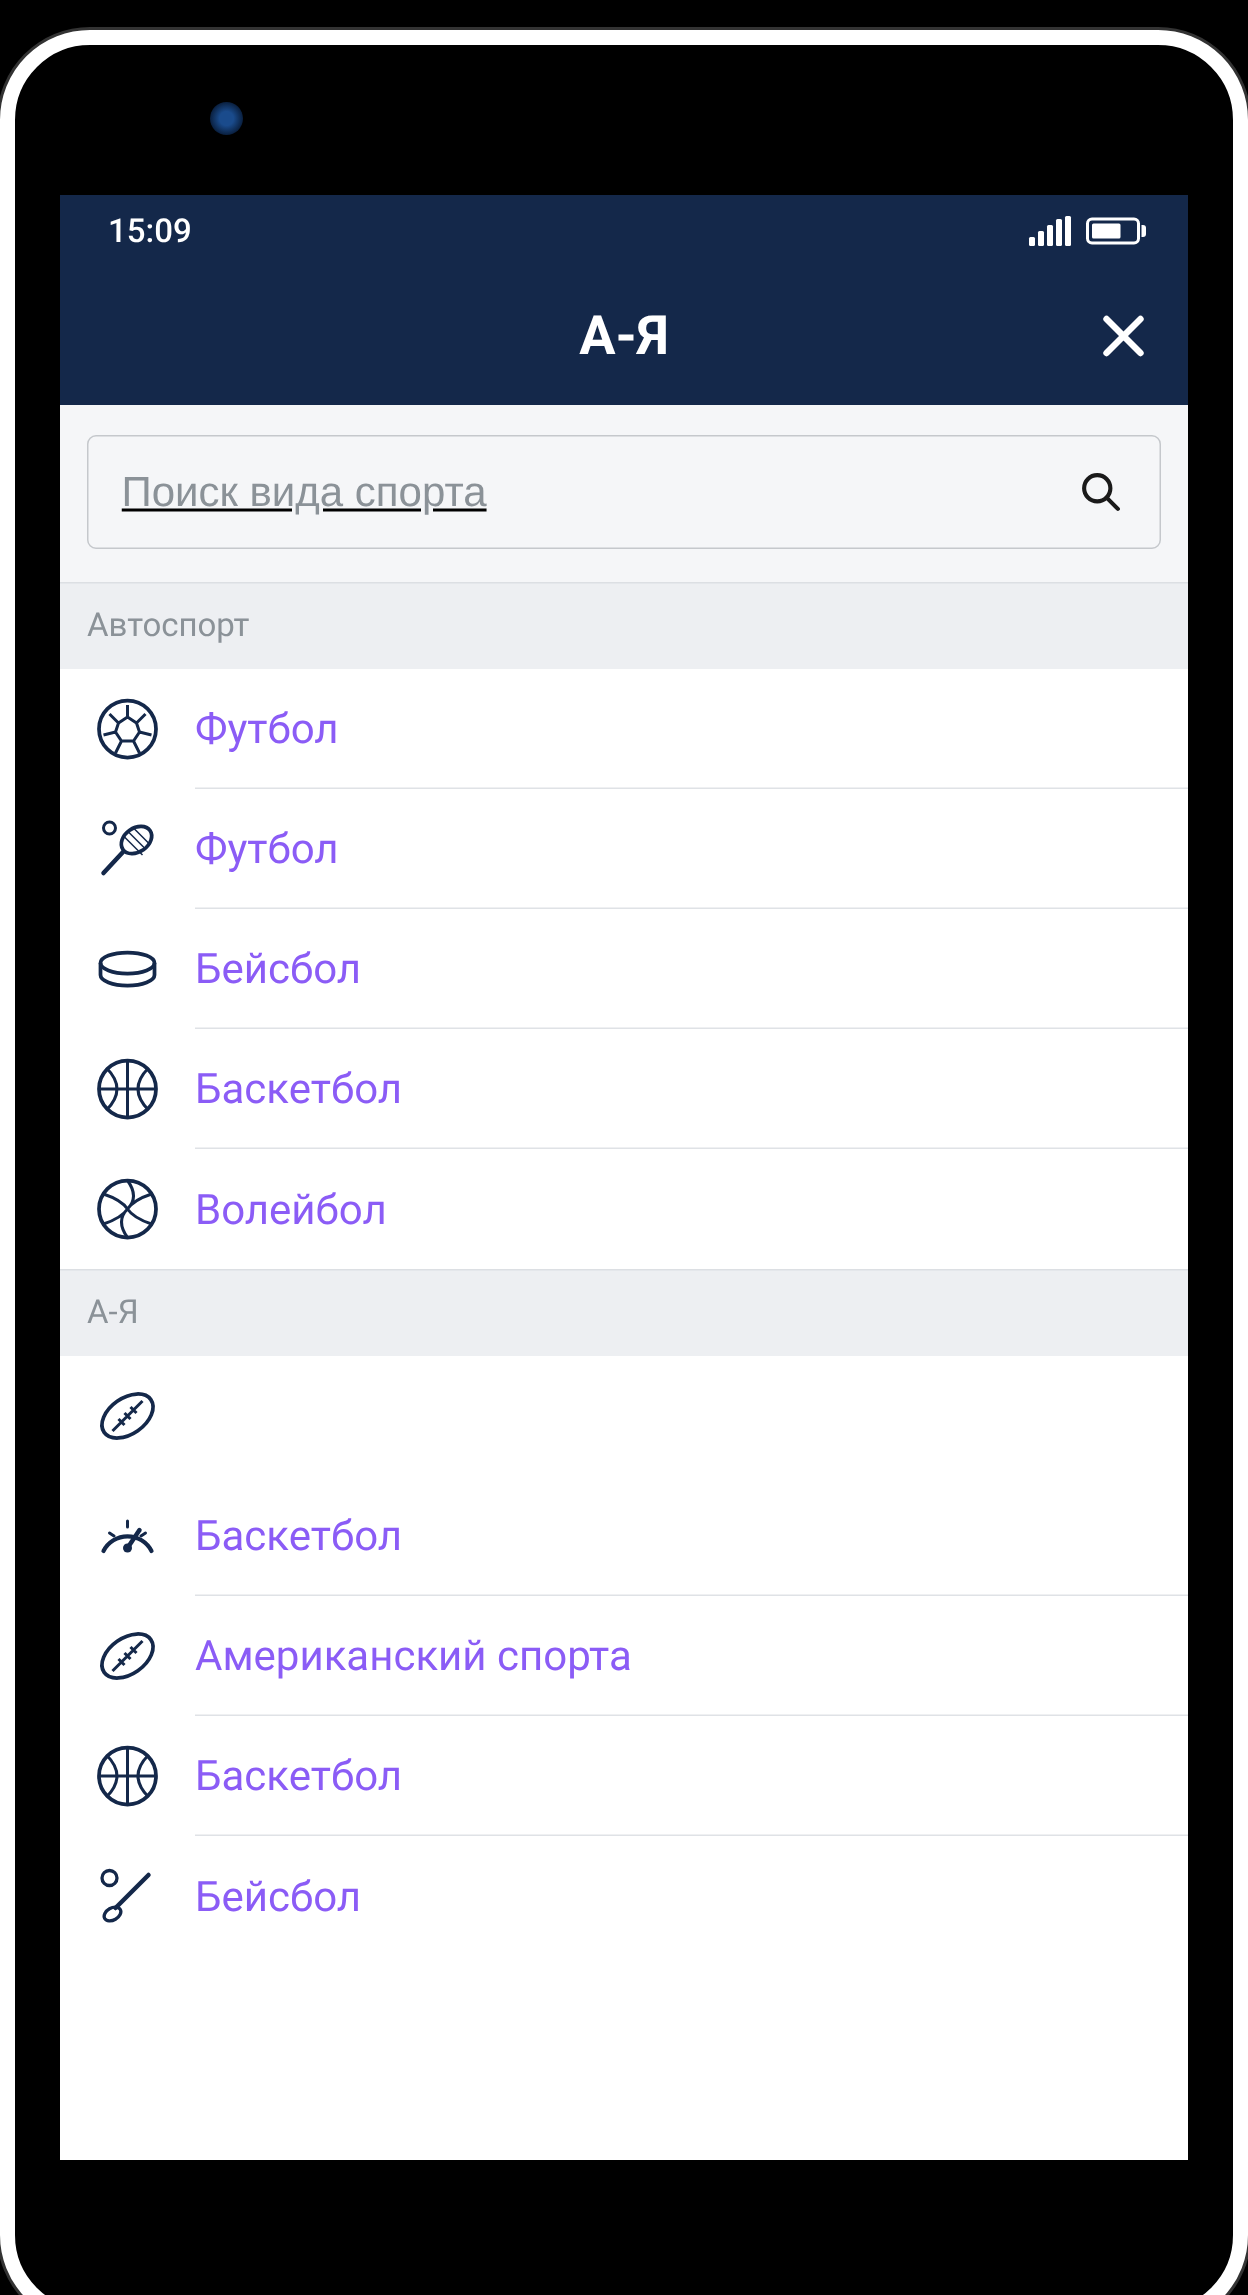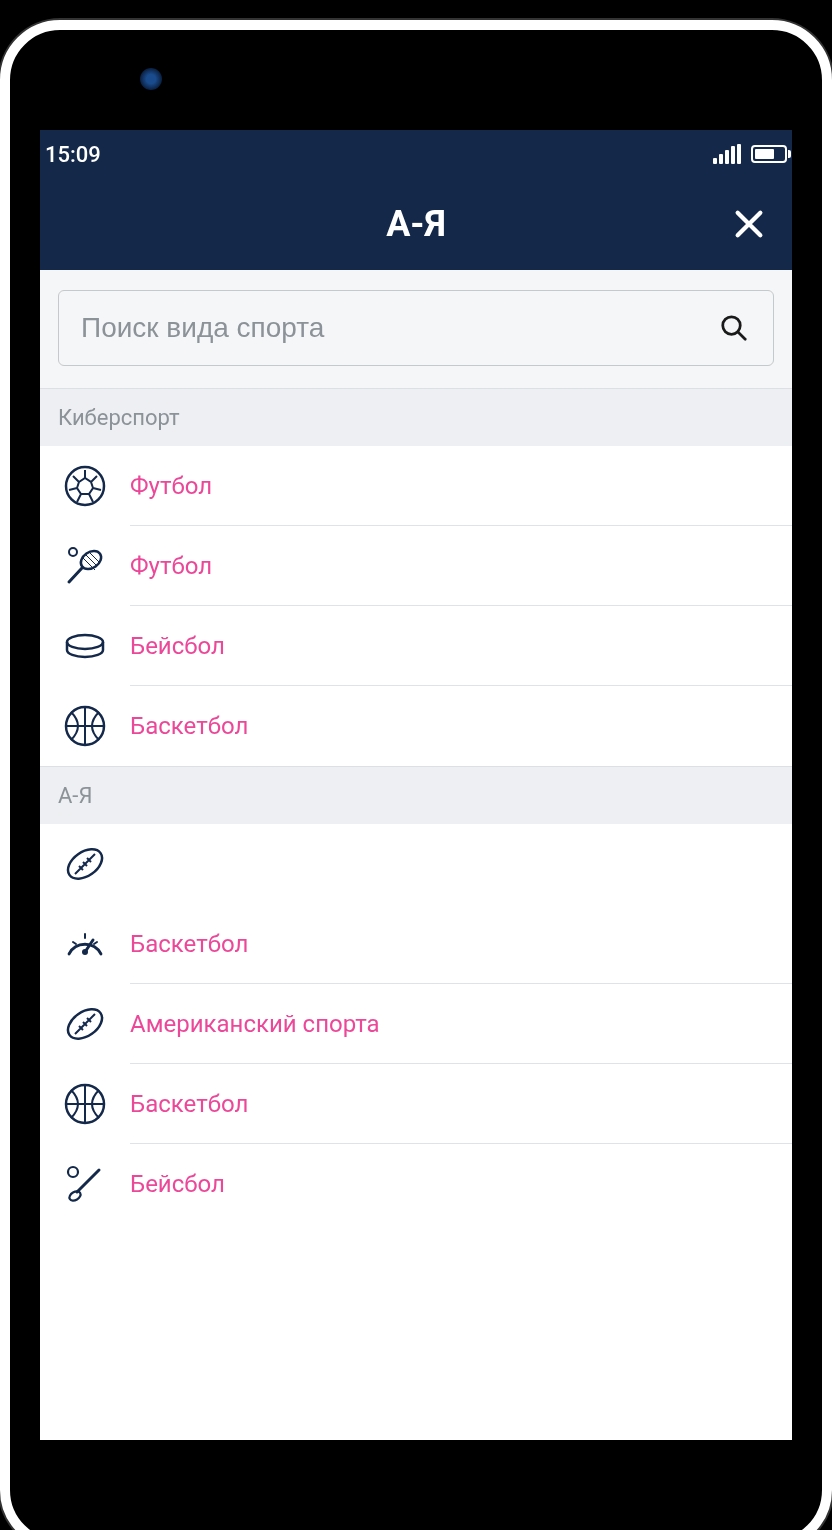--- a/index.html
+++ b/index.html
@@ -65,21 +65,21 @@
       display: flex;
       flex-direction: column;
     }
     .status-bar {
       height: 48px;
       background: #14284a;
       color: #fff;
       display: flex;
       align-items: center;
       justify-content: space-between;
-      padding: 0 5px;
+      padding: 0 32px;
       font-size: 22px;
       font-weight: 500;
     }
     .status-right {
       display: flex;
       align-items: center;
       gap: 10px;
     }
     .header {
       height: 92px;
@@ -102,20 +102,21 @@
       width: 38px;
       height: 38px;
       display: flex;
       align-items: center;
       justify-content: center;
       cursor: pointer;
     }
     .search-area {
       padding: 20px 18px 22px 18px;
       background: #f5f6f8;
+      text-decoration: underline;
     }
     .search-box {
       border: 1px solid #c5c8cc;
       border-radius: 6px;
       height: 76px;
       display: flex;
       align-items: center;
       padding: 0 22px;
       background: #f5f6f8;
     }
@@ -163,22 +164,22 @@
     .icon-cell svg {
       width: 44px;
       height: 44px;
     }
     .label-cell {
       flex: 1;
       height: 100%;
       display: flex;
       align-items: center;
       border-bottom: 1px solid #dfe2e6;
-      font-size: 24px;
-      color: #ec4899;
+      font-size: 28px;
+      color: #8b5cf6;
     }
     .list-item:last-child .label-cell {
       border-bottom: none;
     }
     .signal-bars {
       display: inline-flex;
       align-items: flex-end;
       gap: 2px;
       height: 20px;
     }
@@ -252,21 +253,21 @@
         <input class="search-input" type="text" placeholder="Поиск вида спорта" style="">
         <div class="search-icon-wrap">
           <svg viewBox="0 0 24 24" width="30" height="30">
             <circle cx="10" cy="10" r="7" fill="none" stroke="#1a1a1a" stroke-width="2.2"></circle>
             <path d="M15 15 L21 21" stroke="#1a1a1a" stroke-width="2.2" stroke-linecap="round"></path>
           </svg>
         </div>
       </div>
     </div>
 
-    <div class="section-header">Киберспорт</div>
+    <div class="section-header">Автоспорт</div>
     <div class="list">
 
       <div class="list-item">
         <div class="icon-cell">
           <svg viewBox="0 0 44 44">
               <circle cx="22" cy="22" r="19" fill="none" stroke="#14284a" stroke-width="2.5"></circle>
               <path d="M22 6 L22 14 M10 12 L16 18 M34 12 L28 18 M6 26 L14 24 M38 26 L30 24 M14 38 L18 30 M30 38 L26 30 M16 18 L22 14 L28 18 L30 24 L26 30 L18 30 L14 24 Z" fill="none" stroke="#14284a" stroke-width="2"></path>
             </svg>
         </div>
         <div class="label-cell">Футбол</div>
@@ -297,20 +298,29 @@
       <div class="list-item">
         <div class="icon-cell">
           <svg viewBox="0 0 44 44">
               <circle cx="22" cy="22" r="19" fill="none" stroke="#14284a" stroke-width="2.5"></circle>
               <path d="M22 3 L22 41 M3 22 L41 22 M8 8 Q22 22 8 36 M36 8 Q22 22 36 36" fill="none" stroke="#14284a" stroke-width="2"></path>
             </svg>
         </div>
         <div class="label-cell">Баскетбол</div>
       </div>
 
+      <div class="list-item">
+        <div class="icon-cell">
+          <svg viewBox="0 0 44 44">
+              <circle cx="22" cy="22" r="19" fill="none" stroke="#14284a" stroke-width="2.5"></circle>
+              <path d="M22 3 Q30 14 22 22 Q14 30 22 41 M6 12 Q18 16 22 22 Q26 28 38 32 M38 12 Q26 16 22 22 Q18 28 6 32" fill="none" stroke="#14284a" stroke-width="2"></path>
+            </svg>
+        </div>
+        <div class="label-cell">Волейбол</div>
+      </div>
 
 
     </div>
 
     <div class="section-header">А-Я</div>
     <div class="list">
 
       <div class="list-item">
         <div class="icon-cell">
           <svg viewBox="0 0 44 44">

